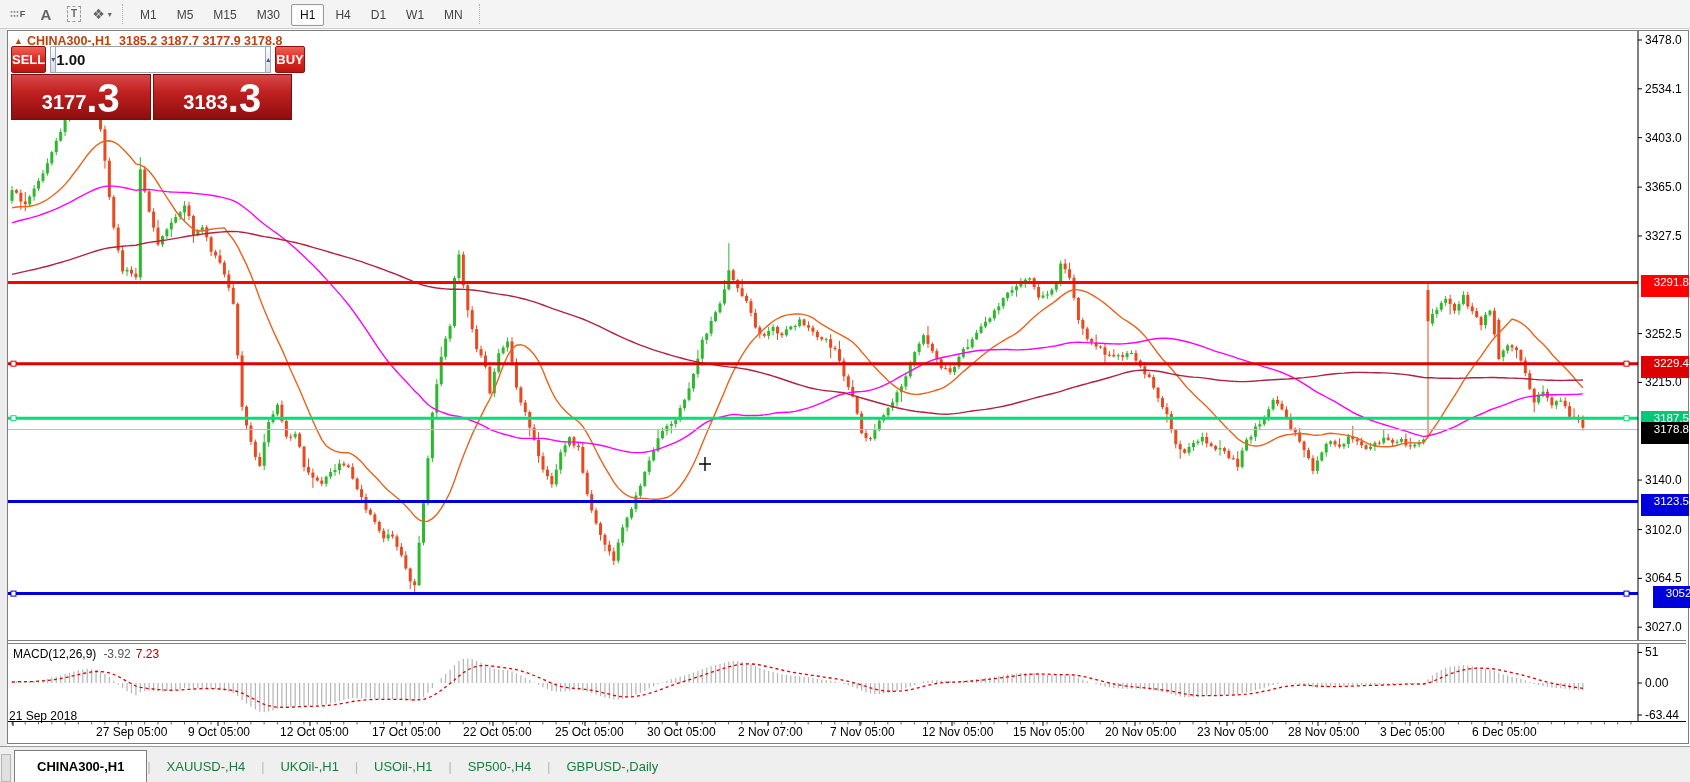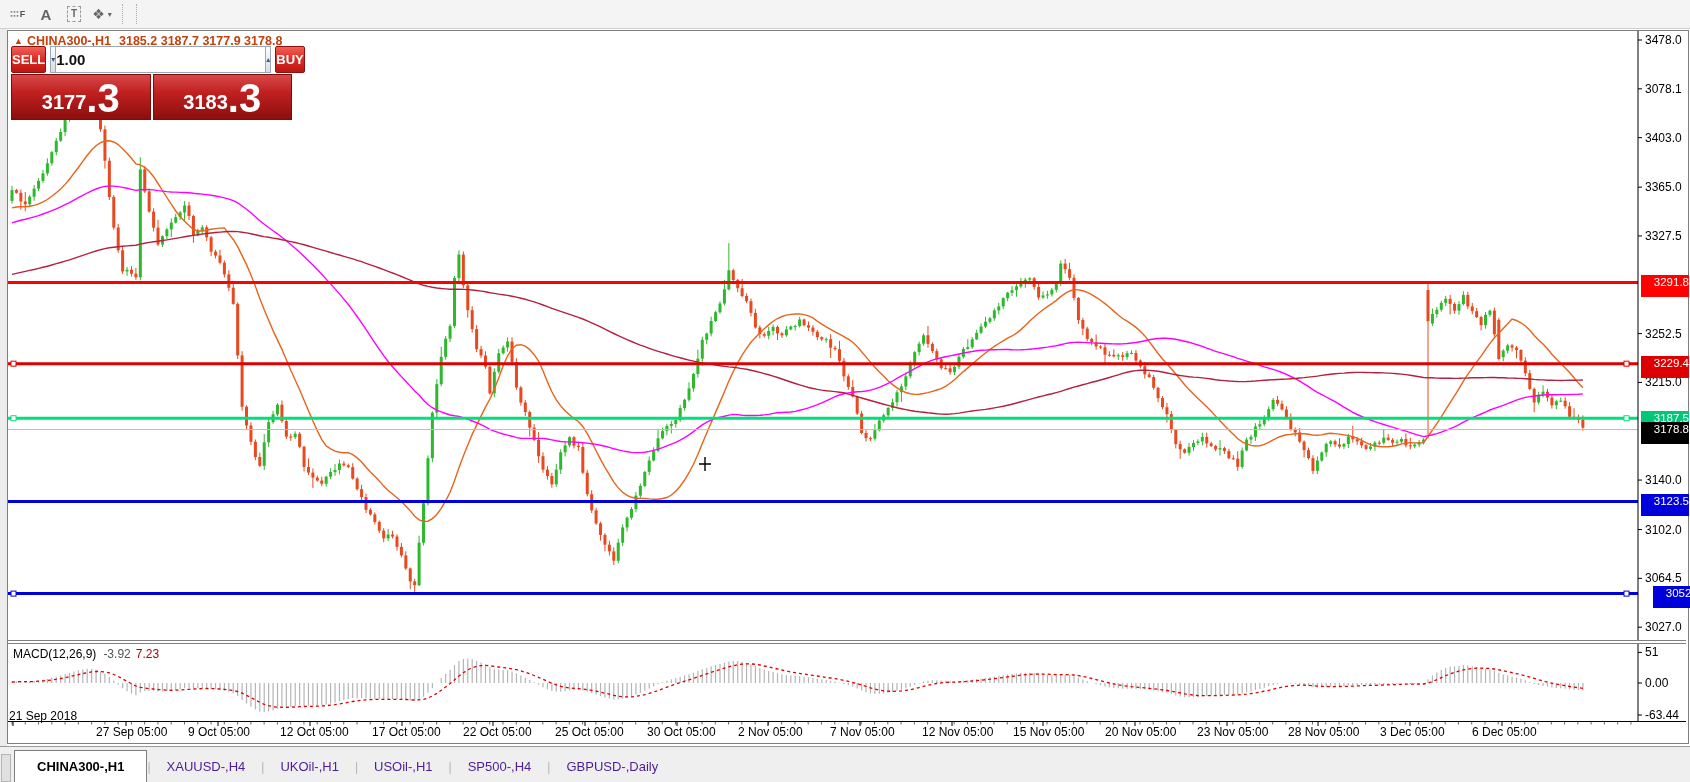--- a/index.html
+++ b/index.html
@@ -61,41 +61,42 @@
   .macd-label{position:absolute;left:5px;font-size:12px;color:#000;z-index:4;white-space:nowrap;}
   .macd-label .vmain{color:#555;margin-left:7px;}
   .macd-label .vsig{color:#b00000;margin-left:5px;}
 
   .dlabel{position:absolute;font-size:12px;color:#000;white-space:nowrap;}
 
   
   .tab-bar{position:absolute;left:0;top:746px;width:1690px;height:36px;background:#efefef;
            border-top:1px solid #9a9a9a;display:flex;align-items:flex-end;box-sizing:border-box;}
   .tab-grip{width:10px;height:28px;margin:0 3px 0 1px;background:#e0e0e0;border:1px solid #b5b5b5;box-sizing:border-box;}
-  .tab{font-size:13px;color:#4c1d95;padding:0 16px;line-height:30px;white-space:nowrap;}
+  .tab{font-size:13px;color:#15803d;padding:0 16px;line-height:30px;white-space:nowrap;}
   .tab.active{background:#fff;border:1px solid #7e7e7e;border-bottom:none;color:#000;font-weight:600;
               line-height:31px;padding:0 22px;}
   .tab-sep{color:#b5b5b5;line-height:30px;font-size:12px;}
 </style>
 </head>
 <body>
 
 <div id="app">
 
   <div class="toolbar">
     <span class="tb-icon fgrid">⋯<br>⋯<br><span><b>F</b></span></span>
     <span class="tb-icon" style="font-size:15px;">A</span>
     <span class="tb-icon">
         <span class="tbox">T</span>
       </span>
     <span class="tb-icon" style="font-size:14px;">
         <span>❖</span>
         <span style="font-size:8px;margin-left:3px;">▾</span>
       </span>
     <span class="tb-sep"></span>
+    <span id="tf-container"><span class="tf-btn">M1</span><span class="tf-btn">M5</span><span class="tf-btn">M15</span><span class="tf-btn">M30</span><span class="tf-btn active">H1</span><span class="tf-btn">H4</span><span class="tf-btn">D1</span><span class="tf-btn">W1</span><span class="tf-btn">MN</span></span>
     <span class="tb-sep"></span>
   </div>
 
   <div class="left-gutter"></div>
 
   <div class="chart-frame">
     <svg id="chart-svg" class="chart-canvas" width="1678" height="710">
         <defs>
           <clipPath id="mainClip">
             <rect x="0" y="0" width="1630" height="609"></rect>
@@ -1380,21 +1381,21 @@
       </div>
     </div>
 
 
     <div class="macd-label" style="top:616px;">
       <span>MACD(12,26,9)</span><span class="vmain">-3.92</span><span class="vsig">7.23</span>
     </div>
 
     <div id="price-axis">
         <div class="ptick" style="top: 2px;">3478.0</div>
-        <div class="ptick" style="top: 50.825px;">3078.1</div>
+        <div class="ptick" style="top: 50.825px;">2534.1</div>
         <div class="ptick" style="top: 99.65px;">3403.0</div>
         <div class="ptick" style="top: 149.126px;">3365.0</div>
         <div class="ptick" style="top: 197.951px;">3327.5</div>
         <div class="ptick" style="top: 295.601px;">3252.5</div>
         <div class="ptick" style="top: 344.426px;">3215.0</div>
         <div class="ptick" style="top: 442.076px;">3140.0</div>
         <div class="ptick" style="top: 491.552px;">3102.0</div>
         <div class="ptick" style="top: 540.377px;">3064.5</div>
         <div class="ptick" style="top: 589.202px;">3027.0</div>
         <div class="pbadge" style="top: 243.932px; background: rgb(255, 0, 0);">3291.8</div>
@@ -1411,21 +1412,21 @@
       </div>
     <div id="time-axis">
         <div class="dlabel" style="left: 1px; top: 678px;">21 Sep 2018</div>
         <div class="dlabel" style="left: 88px; top: 694px;">27 Sep 05:00</div>
         <div class="dlabel" style="left: 180px; top: 694px;">9 Oct 05:00</div>
         <div class="dlabel" style="left: 272px; top: 694px;">12 Oct 05:00</div>
         <div class="dlabel" style="left: 364px; top: 694px;">17 Oct 05:00</div>
         <div class="dlabel" style="left: 455px; top: 694px;">22 Oct 05:00</div>
         <div class="dlabel" style="left: 547px; top: 694px;">25 Oct 05:00</div>
         <div class="dlabel" style="left: 639px; top: 694px;">30 Oct 05:00</div>
-        <div class="dlabel" style="left: 730px; top: 694px;">2 Nov 05:00</div>
+        <div class="dlabel" style="left: 730px; top: 694px;">2 Nov 07:00</div>
         <div class="dlabel" style="left: 822px; top: 694px;">7 Nov 05:00</div>
         <div class="dlabel" style="left: 914px; top: 694px;">12 Nov 05:00</div>
         <div class="dlabel" style="left: 1005px; top: 694px;">15 Nov 05:00</div>
         <div class="dlabel" style="left: 1097px; top: 694px;">20 Nov 05:00</div>
         <div class="dlabel" style="left: 1189px; top: 694px;">23 Nov 05:00</div>
         <div class="dlabel" style="left: 1280px; top: 694px;">28 Nov 05:00</div>
         <div class="dlabel" style="left: 1372px; top: 694px;">3 Dec 05:00</div>
         <div class="dlabel" style="left: 1464px; top: 694px;">6 Dec 05:00</div>
       </div>
   </div>

